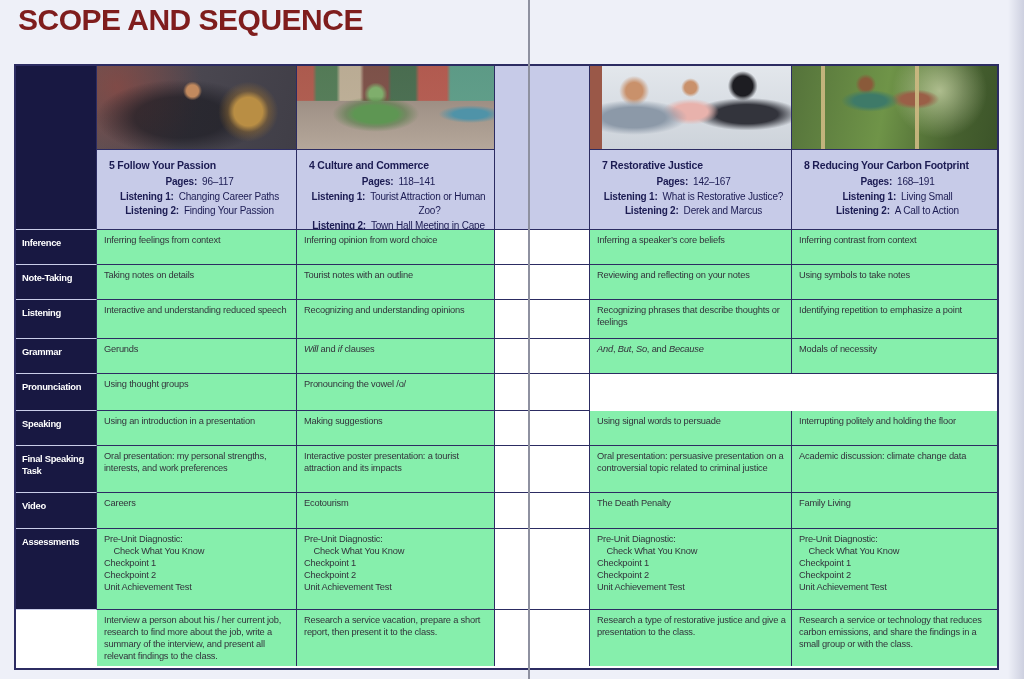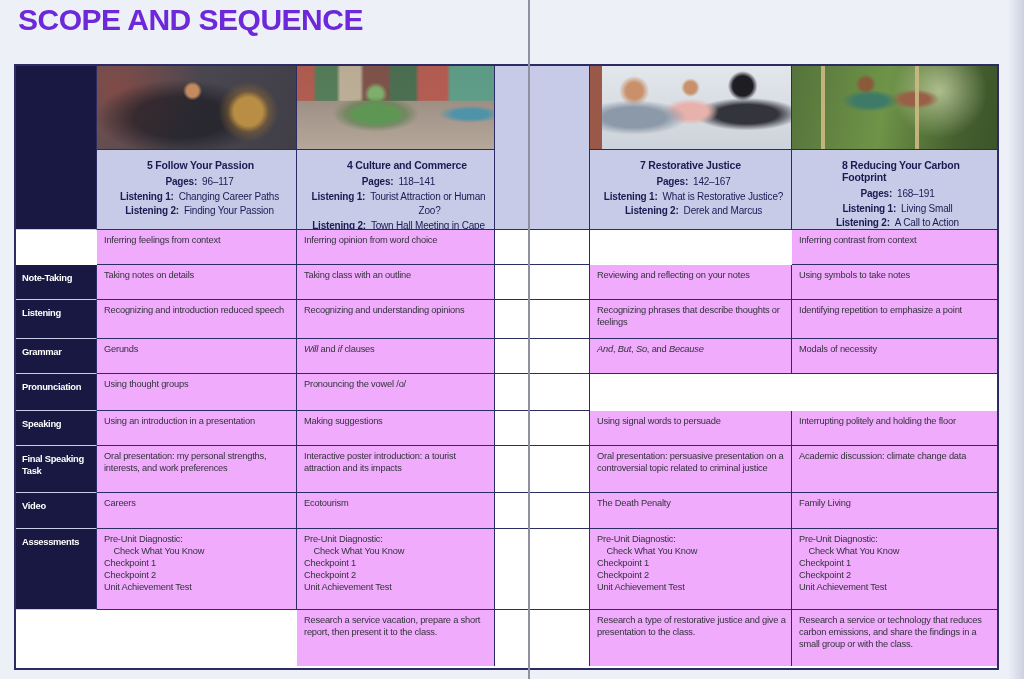--- a/index.html
+++ b/index.html
@@ -5,59 +5,59 @@
   html,body{margin:0;padding:0;}
   body{
     width:1024px;height:679px;position:relative;overflow:hidden;
     background:#eef0f8;
     font-family:"Liberation Sans", sans-serif;
     color:#1b1b52;
   }
   
   .page-title{
     position:absolute;left:18px;top:3px;
-    font-size:30px;font-weight:800;letter-spacing:-0.5px;color:#6d28d9;
+    font-size:30px;font-weight:800;letter-spacing:-0.5px;color:#7f1d1d;
   }
   
   .seam{position:absolute;left:528px;top:0;width:2px;height:679px;background:#8e91a0;z-index:40;}
   .edge-right{position:absolute;right:0;top:0;width:16px;height:679px;z-index:30;
     background:linear-gradient(90deg,rgba(120,125,160,0) 0%,rgba(120,125,160,.28) 100%);}
   
   .tbl{
     position:absolute;left:14px;top:64px;width:985px;height:606px;
     border:2px solid #2c2c62;background:#fff;box-sizing:border-box;
     display:grid;
     grid-template-columns:81px 200px 198px 95px 202px 205px;
     grid-template-rows:84px 80px 35px 35px 39px 35px 37px 35px 47px 36px 81px 56px;
   }
   .tbl > div{box-sizing:border-box;overflow:hidden;}
   .cell{
     border-right:1px solid #2c2c62;border-bottom:1px solid #2c2c62;
-    background:#f0abfc;color:#33333b;
+    background:#86efac;color:#33333b;
     font-size:9.3px;letter-spacing:-0.2px;line-height:1.3;
     padding:4px 4px 0 7px;white-space:pre-wrap;
   }
   .cell i{font-style:italic;}
   .gut{background:#fff;border-right:1px solid #2c2c62;border-bottom:1px solid #2c2c62;}
   .gutter-top{background:#c7cbe8;border-right:1px solid #2c2c62;border-bottom:1px solid #2c2c62;}
   .corner{background:#181842;border-right:1px solid #2c2c62;border-bottom:1px solid #c9cde8;}
   .rowlab{
     background:#181842;color:#ffffff;
     border-right:1px solid #2c2c62;border-bottom:1px solid #c9cde8;
     font-size:9.4px;font-weight:bold;letter-spacing:-0.3px;line-height:1.25;
     padding:7px 2px 0 6px;
   }
   .lc{border-right:none !important;}
   .lr{border-bottom:none !important;}
   .photo{border-right:1px solid #2c2c62;border-bottom:1px solid #2c2c62;}
   .uhead{
     background:#c7cbe8;border-right:1px solid #2c2c62;border-bottom:1px solid #2c2c62;
     padding:9px 6px 0 12px;color:#1b1b52;
   }
-  .utitle{font-size:10.5px;font-weight:bold;letter-spacing:-0.2px;margin-bottom:4px;margin-left:38px;}
+  .utitle{font-size:10.5px;font-weight:bold;letter-spacing:-0.2px;margin-bottom:4px;}
   .udetail{
     font-size:10px;letter-spacing:-0.2px;line-height:1.45;
     padding-left:62px;text-indent:-62px;text-align:center;
   }
   .dlab{font-weight:bold;margin-right:5px;}
   
   .p5{background:
     radial-gradient(circle at 76% 55%, #b98e44 0 9%, rgba(150,110,50,.45) 13%, transparent 19%),
     radial-gradient(circle at 48% 30%, #c28a5e 0 5%, transparent 8%),
     radial-gradient(ellipse at 42% 62%, rgba(25,25,32,.65) 0 28%, transparent 52%),
@@ -120,34 +120,36 @@
     <div class="udetail"><span class="dlab">Listening 1:</span><span>What is Restorative Justice?</span></div>
     <div class="udetail"><span class="dlab">Listening 2:</span><span>Derek and Marcus</span></div>
   </div>
   <div class="uhead lc" style="grid-area:2/6">
     <div class="utitle">8 Reducing Your Carbon Footprint</div>
     <div class="udetail"><span class="dlab">Pages:</span><span>168–191</span></div>
     <div class="udetail"><span class="dlab">Listening 1:</span><span>Living Small</span></div>
     <div class="udetail"><span class="dlab">Listening 2:</span><span>A Call to Action</span></div>
   </div>
 
+  <div class="rowlab" style="grid-area:3/1">Inference</div>
   <div class="cell" style="grid-area:3/2">Inferring feelings from context</div>
   <div class="cell" style="grid-area:3/3">Inferring opinion from word choice</div>
   <div class="gut" style="grid-area:3/4"></div>
+  <div class="cell" style="grid-area:3/5">Inferring a speaker’s core beliefs</div>
   <div class="cell lc" style="grid-area:3/6">Inferring contrast from context</div>
 
   <div class="rowlab" style="grid-area:4/1">Note-Taking</div>
   <div class="cell" style="grid-area:4/2">Taking notes on details</div>
-  <div class="cell" style="grid-area:4/3">Taking class with an outline</div>
+  <div class="cell" style="grid-area:4/3">Tourist notes with an outline</div>
   <div class="gut" style="grid-area:4/4"></div>
   <div class="cell" style="grid-area:4/5">Reviewing and reflecting on your notes</div>
   <div class="cell lc" style="grid-area:4/6">Using symbols to take notes</div>
 
   <div class="rowlab" style="grid-area:5/1">Listening</div>
-  <div class="cell" style="grid-area:5/2">Recognizing and introduction reduced speech</div>
+  <div class="cell" style="grid-area:5/2">Interactive and understanding reduced speech</div>
   <div class="cell" style="grid-area:5/3">Recognizing and understanding opinions</div>
   <div class="gut" style="grid-area:5/4"></div>
   <div class="cell" style="grid-area:5/5">Recognizing phrases that describe thoughts or feelings</div>
   <div class="cell lc" style="grid-area:5/6">Identifying repetition to emphasize a point</div>
 
   <div class="rowlab" style="grid-area:6/1">Grammar</div>
   <div class="cell" style="grid-area:6/2">Gerunds</div>
   <div class="cell" style="grid-area:6/3"><i>Will</i><span> and </span><i>if</i><span> clauses</span></div>
   <div class="gut" style="grid-area:6/4"></div>
   <div class="cell" style="grid-area:6/5"><i>And</i><span>, </span><i>But</i><span>, </span><i>So</i><span>, and </span><i>Because</i></div>
@@ -160,21 +162,21 @@
 
   <div class="rowlab" style="grid-area:8/1">Speaking</div>
   <div class="cell" style="grid-area:8/2">Using an introduction in a presentation</div>
   <div class="cell" style="grid-area:8/3">Making suggestions</div>
   <div class="gut" style="grid-area:8/4"></div>
   <div class="cell lc" style="grid-area:8/6">Interrupting politely and holding the floor</div>
   <div class="cell" style="grid-area:8/5">Using signal words to persuade</div>
 
   <div class="rowlab" style="grid-area:9/1">Final Speaking Task</div>
   <div class="cell" style="grid-area:9/2">Oral presentation: my personal strengths, interests, and work preferences</div>
-  <div class="cell" style="grid-area:9/3">Interactive poster introduction: a tourist attraction and its impacts</div>
+  <div class="cell" style="grid-area:9/3">Interactive poster presentation: a tourist attraction and its impacts</div>
   <div class="gut" style="grid-area:9/4"></div>
   <div class="cell lc" style="grid-area:9/6">Academic discussion: climate change data</div>
   <div class="cell" style="grid-area:9/5">Oral presentation: persuasive presentation on a controversial topic related to criminal justice</div>
 
   <div class="rowlab" style="grid-area:10/1">Video</div>
   <div class="cell" style="grid-area:10/2">Careers</div>
   <div class="cell" style="grid-area:10/3">Ecotourism</div>
   <div class="gut" style="grid-area:10/4"></div>
   <div class="cell" style="grid-area:10/5">The Death Penalty</div>
   <div class="cell lc" style="grid-area:10/6">Family Living</div>
@@ -195,20 +197,21 @@
     Check What You Know
 Checkpoint 1
 Checkpoint 2
 Unit Achievement Test</div>
   <div class="cell lc" style="grid-area:11/6">Pre-Unit Diagnostic:
     Check What You Know
 Checkpoint 1
 Checkpoint 2
 Unit Achievement Test</div>
 
+  <div class="cell lr" style="grid-area:12/2">Interview a person about his / her current job, research to find more about the job, write a summary of the interview, and present all relevant findings to the class.</div>
   <div class="cell lr" style="grid-area:12/3">Research a service vacation, prepare a short report, then present it to the class.</div>
   <div class="gut lr" style="grid-area:12/4"></div>
   <div class="cell lr" style="grid-area:12/5">Research a type of restorative justice and give a presentation to the class.</div>
   <div class="cell lc lr" style="grid-area:12/6">Research a service or technology that reduces carbon emissions, and share the findings in a small group or with the class.</div>
 </div>
 
 <div class="seam"></div>
 <div class="edge-right"></div>
 
 </body></html>

